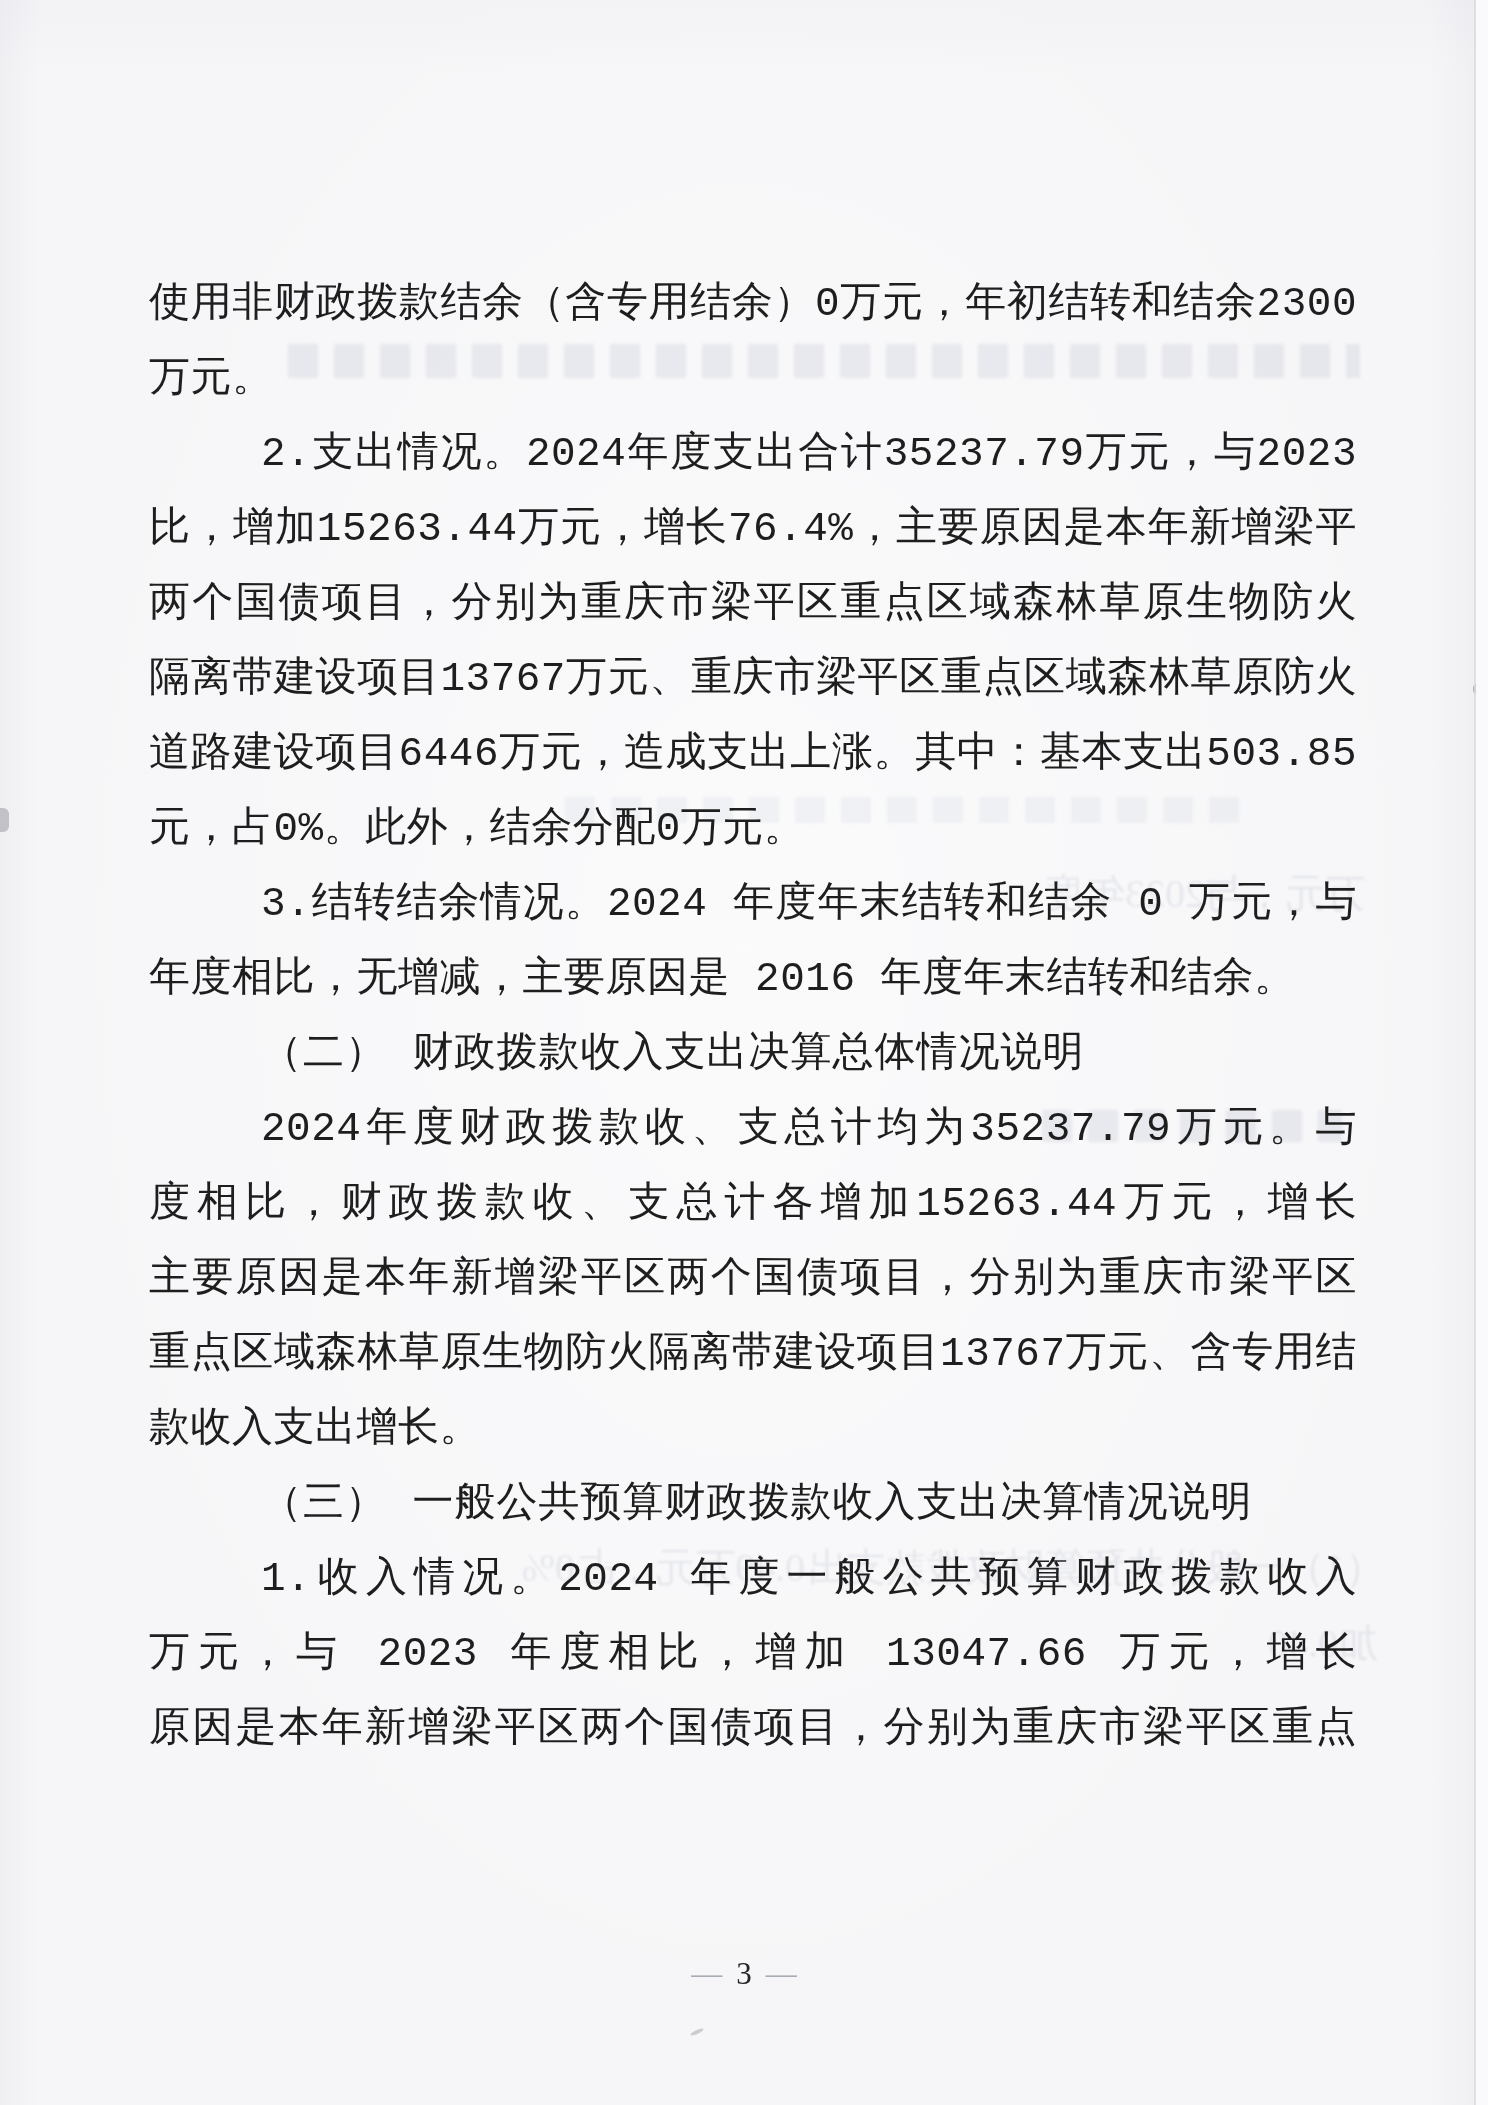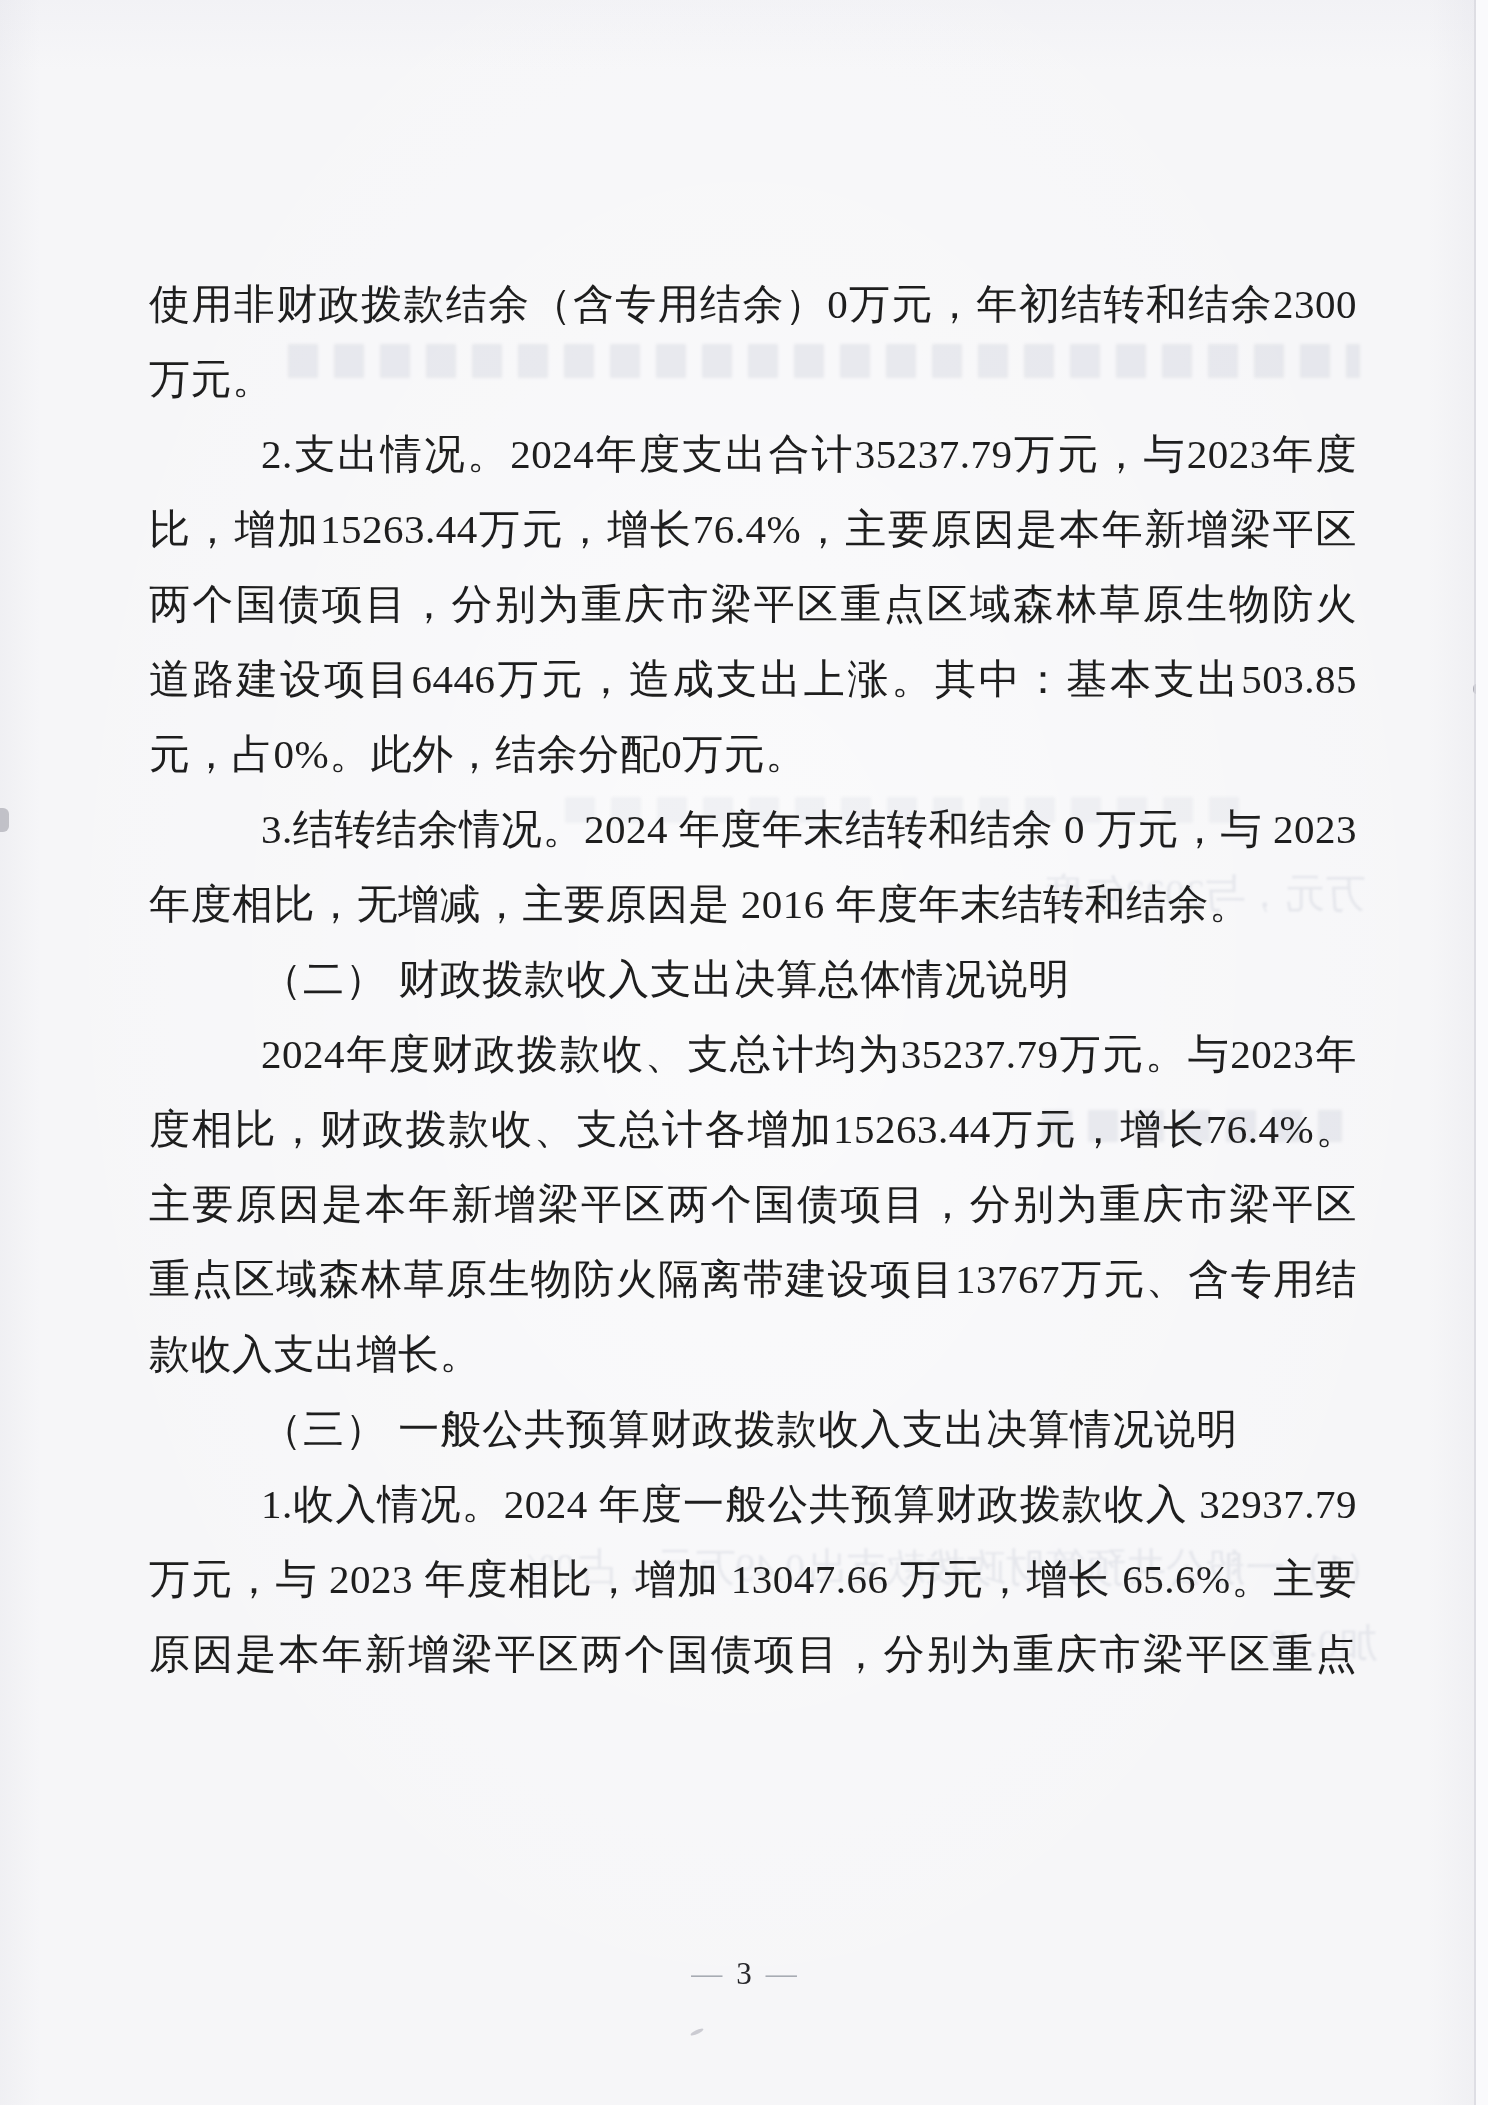--- a/index.html
+++ b/index.html
@@ -29,20 +29,21 @@
   }
   
   .content{
     position:absolute;left:149px;top:267px;width:1208px;
   }
   .line{
     height:75px;line-height:75px;font-size:41px;
     text-align:justify;text-align-last:left;
     white-space:normal;overflow:hidden;
     letter-spacing:.5px;
+    font-family:Liberation Mono, monospace;
   }
   .line.justify{text-align-last:justify;}
   .line.indent{text-indent:112px;}
   .line.heading{letter-spacing:1px;}
   
   .ghost{
     position:absolute;transform:scaleX(-1);
     color:#7d86a0;opacity:.14;filter:blur(1px);
     font-size:40px;line-height:40px;white-space:nowrap;
     pointer-events:none;
@@ -91,20 +92,21 @@
 <div class="speck speck-3"></div>
 <div class="edge-strip"></div>
 <div class="edge-line"></div>
 
 <div class="content">
     <div class="line justify">使用非财政拨款结余（含专用结余）0万元，年初结转和结余2300</div>
     <div class="line">万元。</div>
     <div class="line indent justify">2.支出情况。2024年度支出合计35237.79万元，与2023年度相</div>
     <div class="line justify">比，增加15263.44万元，增长76.4%，主要原因是本年新增梁平区</div>
     <div class="line justify">两个国债项目，分别为重庆市梁平区重点区域森林草原生物防火</div>
+    <div class="line justify">隔离带建设项目13767万元、重庆市梁平区重点区域森林草原防火</div>
     <div class="line justify">道路建设项目6446万元，造成支出上涨。其中：基本支出503.85</div>
     <div class="line">元，占0%。此外，结余分配0万元。</div>
     <div class="line indent justify">3.结转结余情况。2024 年度年末结转和结余 0 万元，与 2023</div>
     <div class="line">年度相比，无增减，主要原因是 2016 年度年末结转和结余。</div>
     <div class="line indent heading">（二） 财政拨款收入支出决算总体情况说明</div>
     <div class="line indent justify">2024年度财政拨款收、支总计均为35237.79万元。与2023年</div>
     <div class="line justify">度相比，财政拨款收、支总计各增加15263.44万元，增长76.4%。</div>
     <div class="line justify">主要原因是本年新增梁平区两个国债项目，分别为重庆市梁平区</div>
     <div class="line justify">重点区域森林草原生物防火隔离带建设项目13767万元、含专用结余</div>
     <div class="line">款收入支出增长。</div>

